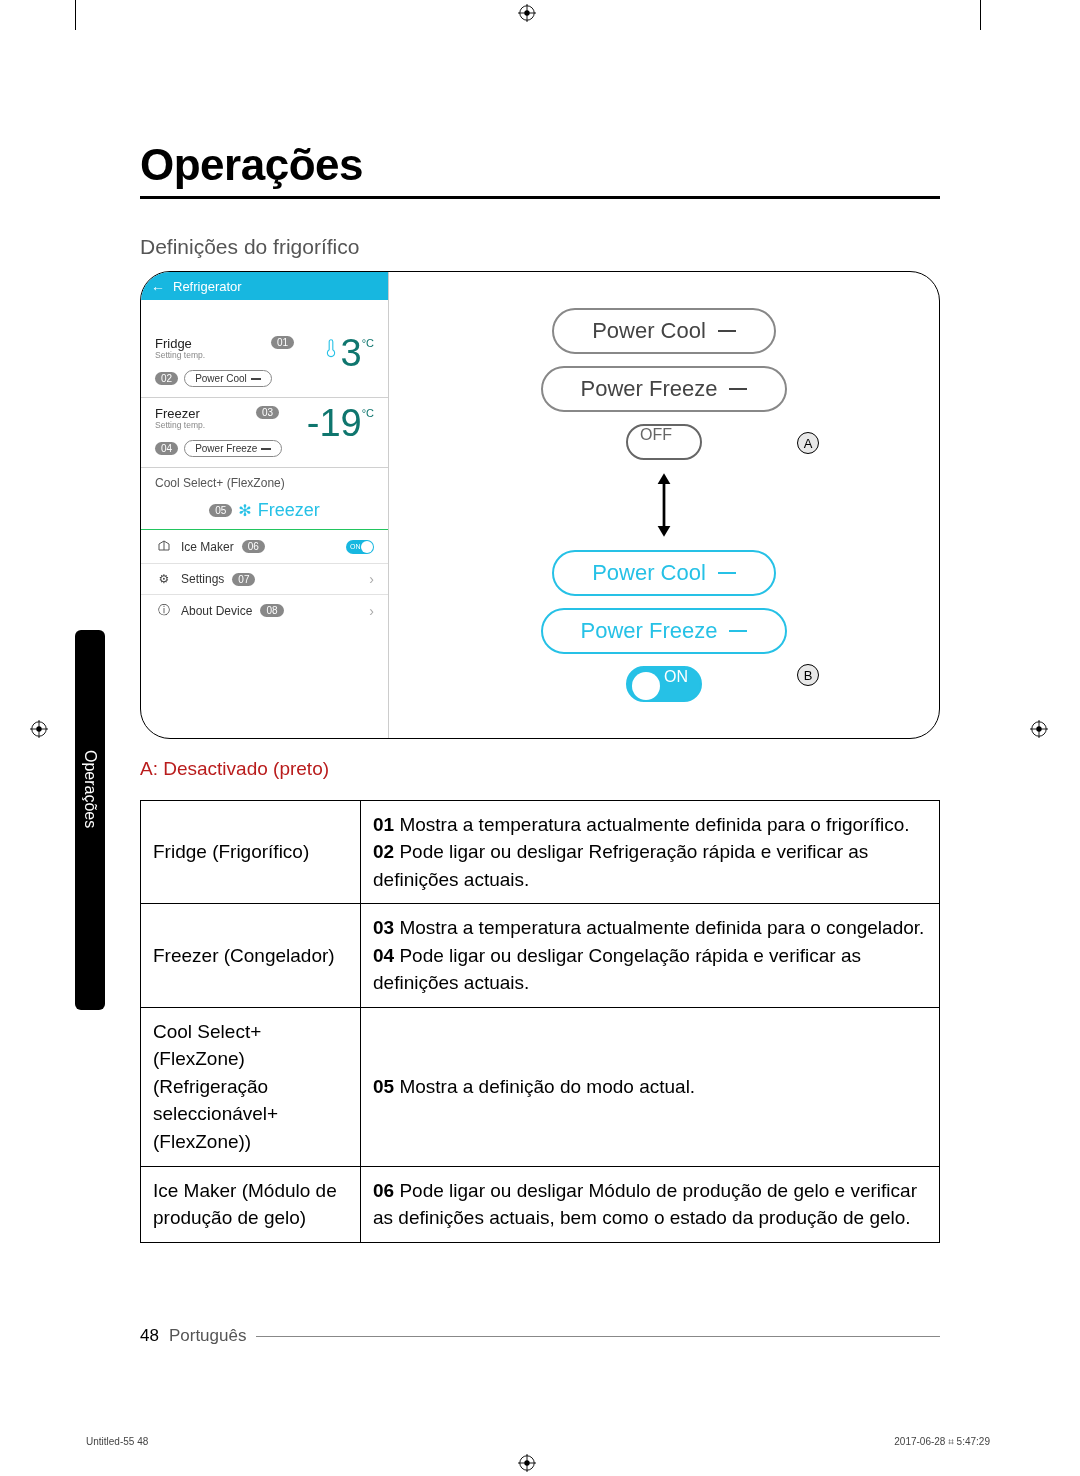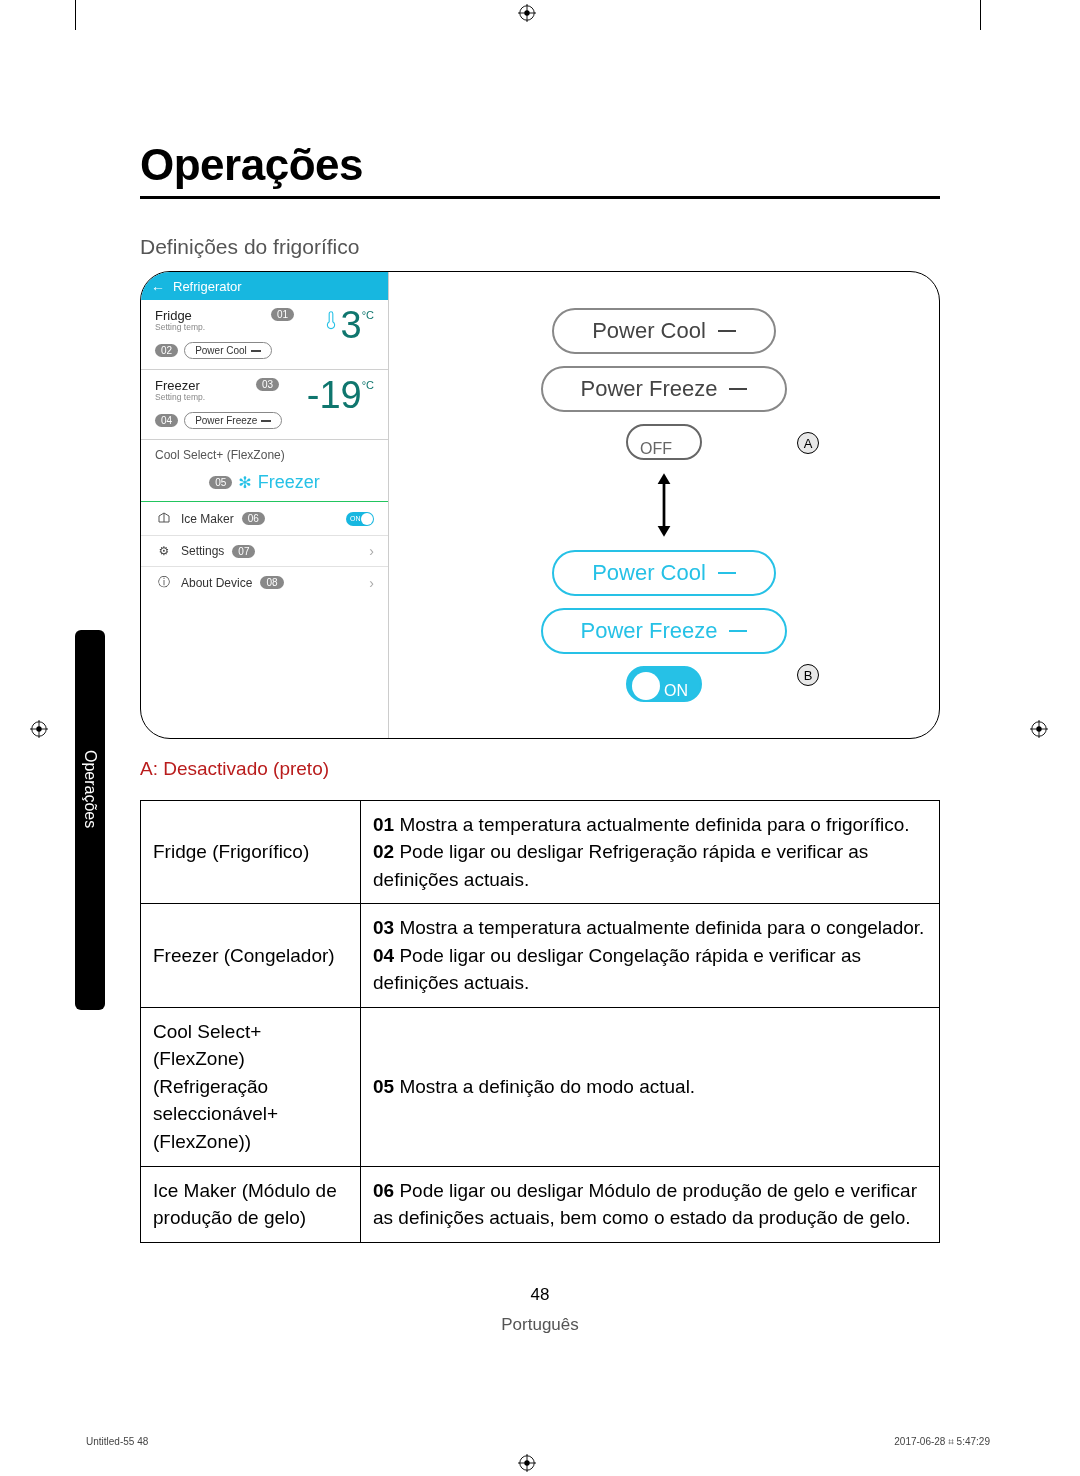--- a/index.html
+++ b/index.html
@@ -65,21 +65,21 @@
   .phone-header {
     background: #17b7e0;
     color: #fff;
     font-size: 13px;
     padding: 6px 10px;
     display: flex;
     align-items: center;
     gap: 8px;
   }
   .phone-header .back { font-size: 14px; }
-  .phone-body { flex: 1; display: flex; flex-direction: column; }
+  .phone-body { flex: 1; display: flex; flex-direction: column; margin-top: 28px; }
 
   .zone { padding: 8px 14px 10px 14px; border-bottom: 1px solid #d0d0d0; position: relative; }
   .zone .zlabel { font-size: 13px; color: #222; }
   .zone .zsub { font-size: 8.5px; color: #888; margin-top: -1px; }
   .zone .temp { position: absolute; right: 14px; top: 6px; color: #0f766e; font-size: 38px; font-weight: 300; line-height: 1; }
   .zone .unit { font-size: 11px; vertical-align: top; position: relative; top: 4px; }
   .zone .thermo-icon { position: absolute; right: 50px; top: 10px; }
 
   .pill-row { margin-top: 10px; display: flex; align-items: center; gap: 6px; }
   .badge {
@@ -135,21 +135,21 @@
     font-size: 22px;
     color: #444;
     display: flex; align-items: center; gap: 12px;
     background: #fff;
   }
   .big-pill.active { border-color: #26c1e6; color: #26c1e6; }
   .big-pill .dash { width: 18px; height: 2px; background: currentColor; }
 
   .big-toggle {
     width: 76px; height: 36px; border-radius: 20px; position: relative;
-    display: flex; align-items: flex-end;
+    display: flex; align-items: flex-start;
   }
   .big-toggle.off { border: 2px solid #666; color: #666; justify-content: flex-start; padding-left: 12px; }
   .big-toggle.off::after { content: ""; }
   .big-toggle.on { background: #26c1e6; color: #fff; justify-content: flex-end; padding-right: 12px; border: 2px solid #26c1e6; }
   .big-toggle.on::before { content: ""; position: absolute; left: 4px; top: 4px; width: 28px; height: 28px; background: #fff; border-radius: 50%; }
   .big-toggle .tlabel { font-size: 16px; }
 
   .annot {
     width: 22px; height: 22px; border: 1px solid #000; border-radius: 50%;
     display: inline-flex; align-items: center; justify-content: center;
@@ -178,21 +178,20 @@
   table.desc td { border: 1px solid #000; padding: 10px 12px; vertical-align: middle; line-height: 1.45; }
   table.desc td:first-child { width: 220px; }
   table.desc .num { font-weight: 700; }
 
   .footer {
     position: absolute;
     left: 140px; bottom: 130px;
     font-size: 17px; color: #555;
     display: flex; align-items: center; gap: 10px;
     width: 800px;
-    flex-direction: column;
   }
   .footer .pg { color: #000; }
   .footer .hr { flex: 1; border-top: 1px solid #888; }
 
   .print-footer {
     position: absolute;
     left: 86px; right: 90px; bottom: 28px;
     font-size: 10px; color: #444;
     display: flex; justify-content: space-between;
   }

